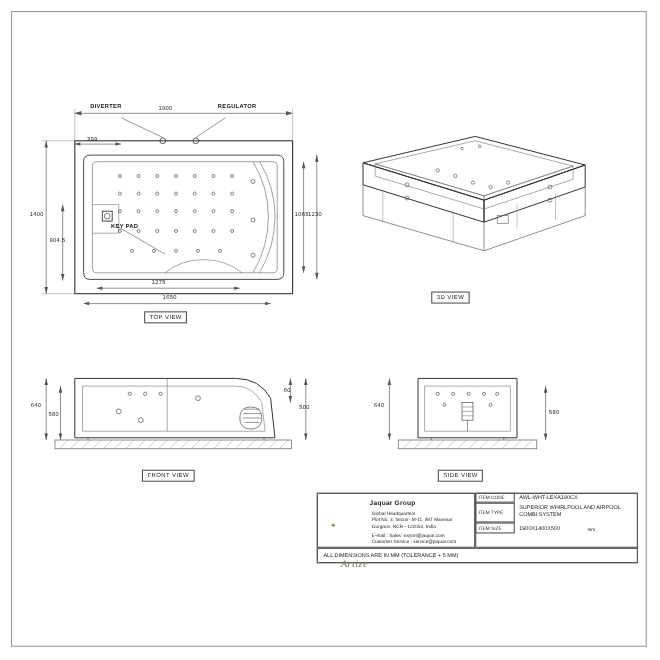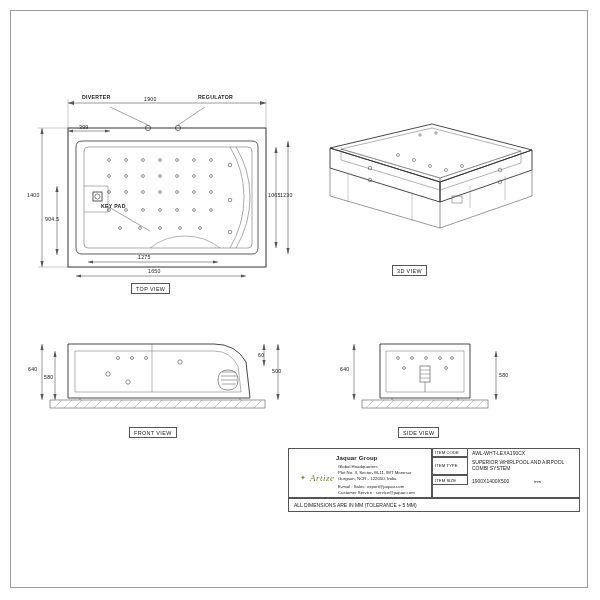--- a/index.html
+++ b/index.html
@@ -8,21 +8,21 @@
   .frame{position:absolute;left:10px;top:10px;width:578px;height:578px;border:1px solid #9a9a9a;box-sizing:border-box;}
   .lbl{position:absolute;font-size:5.2px;letter-spacing:.3px;color:#1a1a1a;white-space:nowrap;}
   .lbl.b{font-weight:bold;}
   .boxlbl{position:absolute;font-size:5.4px;border:1px solid #555;padding:1.5px 4px;background:#fff;white-space:nowrap;letter-spacing:.4px;}
   svg{position:absolute;left:0;top:0;overflow:visible;}
   
   .tb{position:absolute;border:1px solid #555;box-sizing:border-box;}
   .tbtxt{position:absolute;font-size:4.3px;color:#222;white-space:nowrap;line-height:6px;}
   .tbtxt.big{font-size:6px;font-weight:bold;letter-spacing:.2px;}
   .tbtxt.mid{font-size:5px;}
-  .brand{position:absolute;font-size:9px;font-family:"Liberation Serif",serif;font-style:italic;color:#7a7a3a;letter-spacing:.5px;}
+  .brand{position:absolute;font-size:9px;font-family:"Liberation Serif",serif;font-style:italic;color:#7a7a3a;letter-spacing:.5px;margin-top:34px;}
   .brandmark{position:absolute;font-size:7px;color:#8a8a4a;}
 </style>
 </head>
 <body>
 
 <div id="sheet">
   <div class="frame"></div>
 
   <svg width="600" height="600">
 

